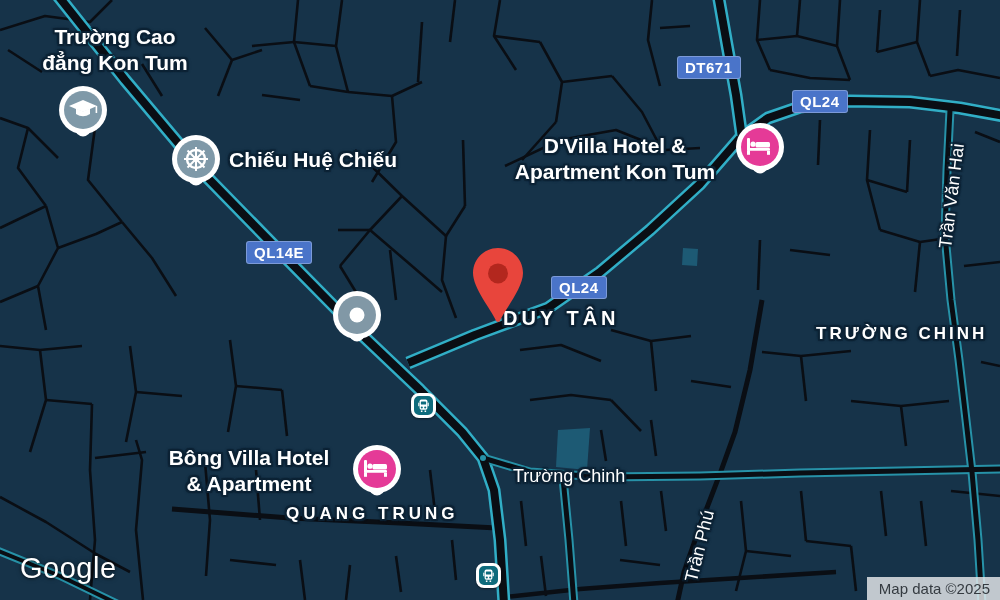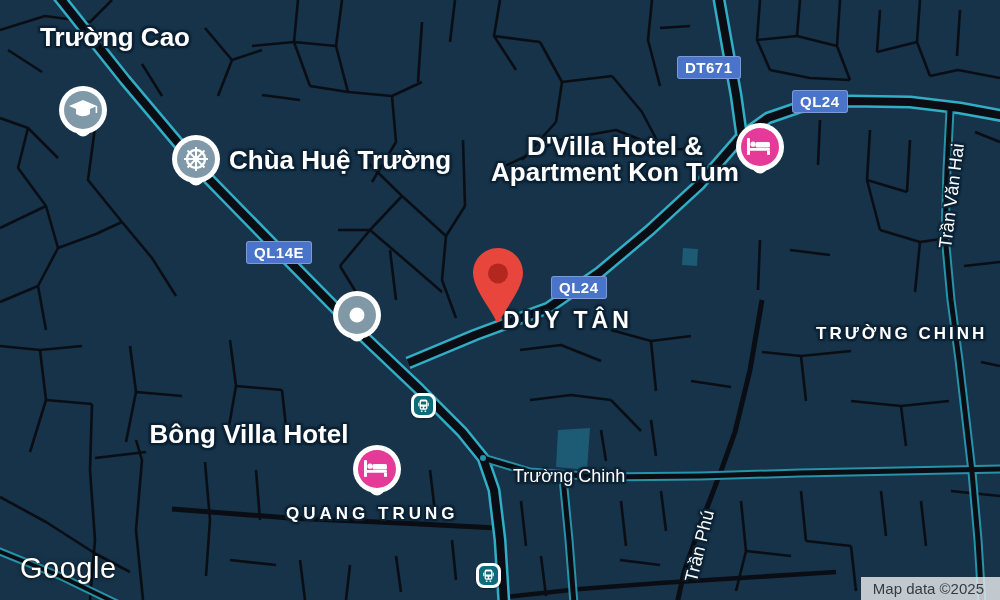--- a/index.html
+++ b/index.html
@@ -10,21 +10,21 @@
     font-family:"Liberation Sans","DejaVu Sans",sans-serif;
     user-select:none;
   }
   #roads{position:absolute;left:0;top:0;}
   .map-label{position:absolute;color:#ffffff;white-space:nowrap;}
   .halo{text-shadow:
     -2px -2px 1px #0c2234, 2px -2px 1px #0c2234,
     -2px  2px 1px #0c2234, 2px  2px 1px #0c2234,
     -2px 0 1px #0c2234, 2px 0 1px #0c2234,
      0 -2px 1px #0c2234, 0 2px 1px #0c2234, 0 0 4px #0c2234;}
-  .poi-label{font-size:26px;line-height:26px;font-weight:bold;}
+  .poi-label{font-size:21px;line-height:26px;font-weight:bold;}
   .poi-label.center{text-align:center;}
   .area-label{font-size:17px;font-weight:bold;letter-spacing:4px;}
   .street-label{font-size:18px;font-weight:normal;}
   .rot{transform:translate(-50%,-50%) rotate(var(--r));transform-origin:center;}
   .badge{
     position:absolute;background:#4a74c9;color:#fff;
     font-size:15px;font-weight:bold;line-height:19px;
     padding:1px 7px;border-radius:3px;
     border:1px solid rgba(255,255,255,0.28);
     letter-spacing:0.5px;
@@ -37,21 +37,21 @@
     display:flex;align-items:center;justify-content:center;
   }
   #google-logo{
     position:absolute;left:20px;top:552px;color:#ffffff;
     font-size:29px;font-weight:400;letter-spacing:0.5px;
     text-shadow:0 0 5px rgba(0,0,0,0.55), 0 1px 2px rgba(0,0,0,0.4);
   }
   #attribution{
     position:absolute;right:0;bottom:0;
     background:rgba(230,233,236,0.82);color:#353b41;
-    font-size:15px;line-height:23px;padding:0 16px 0 12px;
+    font-size:15px;line-height:23px;padding:0 10px 0 12px;
   }
 </style>
 </head>
 <body>
 
 <div id="map-root">
 
   <svg id="roads" width="1000" height="600" viewBox="0 0 1000 600">
       <polygon points="558,430 590,428 587,470 556,467" fill="#1d5a74"></polygon>
       <polygon points="683,248 698,249 697,266 682,265" fill="#1d5a74"></polygon>
@@ -179,35 +179,37 @@
       <polyline points="740,138 768,118 800,107 850,101 910,102 960,108 1004,116" fill="none" stroke="#0a0e14" stroke-width="8" stroke-linejoin="round"></polyline>
       <polyline points="950,110 947,170 945,235 951,300 959,360 966,420 972,472 978,540 982,604" fill="none" stroke="#0a0e14" stroke-width="5" stroke-linejoin="round"></polyline>
       <polyline points="483,458 530,472 600,477 700,476 800,473 900,471 1004,469" fill="none" stroke="#0a0e14" stroke-width="5" stroke-linejoin="round"></polyline>
       <polyline points="563,478 569,540 574,604" fill="none" stroke="#0a0e14" stroke-width="5" stroke-linejoin="round"></polyline>
       <polyline points="-4,550 60,576 118,604" fill="none" stroke="#0a0e14" stroke-width="4" stroke-linejoin="round"></polyline>
       <circle cx="483" cy="458" r="3" fill="#2792a8"></circle>
     </svg>
 
   <div class="map-label poi-label center halo" style="left:24px;top:24px;width:182px;">
     <span style="display:block">Trường Cao</span>
-  </div>
-
-  <div class="map-label poi-label halo" style="left:229px;top:147px;">Chùa Huệ Trường</div>
+    <span style="display:block">đẳng Kon Tum</span>
+  </div>
+
+  <div class="map-label poi-label halo" style="left:229px;top:147px;">Chiếu Huệ Chiếu</div>
 
   <div class="map-label poi-label center halo" style="left:486px;top:127px;width:258px;margin-top:6px;">
     <span style="display:block">D'Villa Hotel &amp;</span>
     <span style="display:block">Apartment Kon Tum</span>
   </div>
 
 
-  <div class="map-label poi-label center halo" style="left:146px;top:421px;width:206px;">
+  <div class="map-label poi-label center halo" style="left:146px;top:445px;width:206px;">
     <span style="display:block">Bông Villa Hotel</span>
-  </div>
-
-  <div class="map-label area-label halo" style="left:503px;top:307px;font-size:23px;">DUY TÂN</div>
+    <span style="display:block">&amp; Apartment</span>
+  </div>
+
+  <div class="map-label area-label halo" style="left:503px;top:307px;font-size:20px;">DUY TÂN</div>
   <div class="map-label area-label halo" style="left:286px;top:504px;">QUANG TRUNG</div>
   <div class="map-label area-label halo" style="left:816px;top:324px;letter-spacing:3px;">TRƯỜNG CHINH</div>
 
   <div class="map-label street-label halo" style="left:513px;top:466px;">Trường Chinh</div>
   <div class="map-label street-label halo rot" style="left:952px;top:196px;--r:-83deg;">Trần Văn Hai</div>
   <div class="map-label street-label halo rot" style="left:700px;top:546px;--r:-76deg;">Trần Phú</div>
 
   <div class="badge" style="left:246px;top:241px;">QL14E</div>
   <div class="badge" style="left:551px;top:276px;">QL24</div>
   <div class="badge" style="left:677px;top:56px;">DT671</div>

